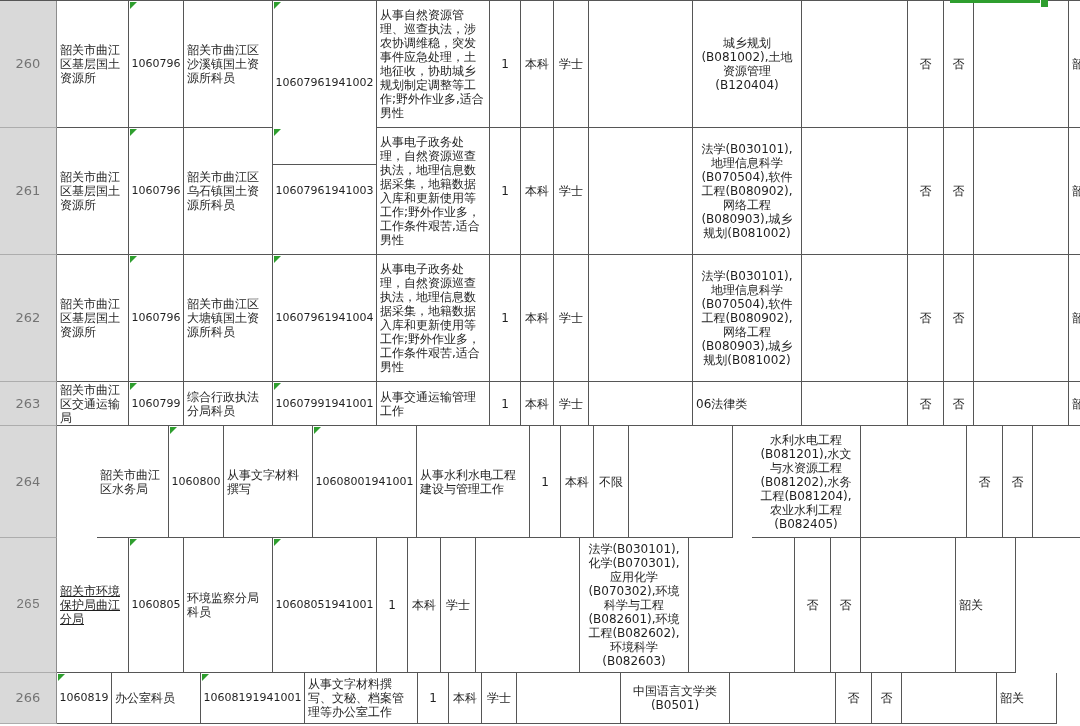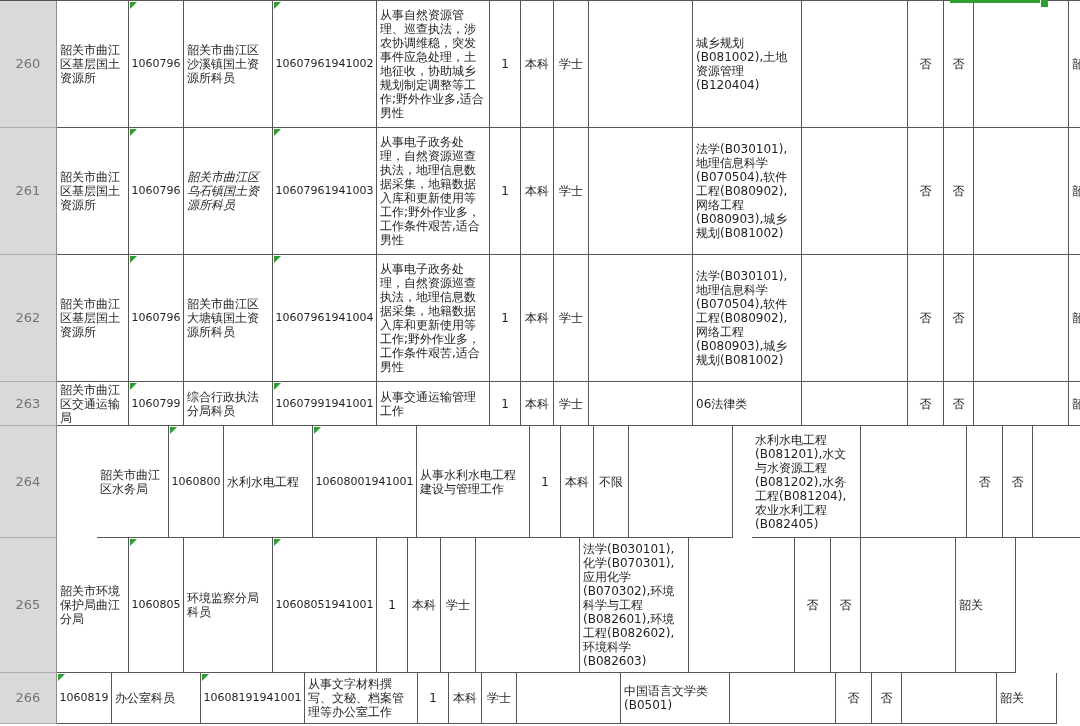--- a/index.html
+++ b/index.html
@@ -25,21 +25,21 @@
   .c-gutter  { width:57px; }
   .c-org     { width:72px; }
   .c-code    { width:55px; }
   .c-pos     { width:89px; }
   .c-poscode { width:104px; }
   .c-duties  { width:113px; }
   .c-count   { width:31px; }
   .c-edu     { width:33px; }
   .c-deg     { width:35px; }
   .c-e9      { width:104px; }
-  .c-majors  { width:109px; }
+  .c-majors  { width:109px;text-align:center; }
   .c-e11     { width:106px; }
   .c-flag1   { width:36px; }
   .c-flag2   { width:30px; }
   .c-e14     { width:95px; }
   .c-city    { width:60px; }
   
   .c-gutter {
     background:#d9d9d9; color:#747474; font-size:13px;
     justify-content:center; text-align:center;
     border-right:1px solid #8d8d8d; border-bottom:1px solid #adadad;
@@ -62,38 +62,38 @@
 </head>
 <body>
 
 <div class="viewport">
   <div class="sheet" id="sheet">
       <div class="row" style="height: 127px;">
     <div class="cell c-gutter" style="height: 127px;">260</div>
     <div class="cell c-org left" style="height: 127px;">韶关市曲江区基层国土资源所</div>
     <div class="cell c-code center num flagged" style="height: 127px;">1060796<span class="indicator"></span></div>
     <div class="cell c-pos left" style="height: 127px;">韶关市曲江区沙溪镇国土资源所科员</div>
-    <div class="cell c-poscode center num flagged" style="height: 127px;">10607961941002<span class="indicator"></span></div>
+    <div class="cell c-poscode center num flagged" style="height: 164px;">10607961941002<span class="indicator"></span></div>
     <div class="cell c-duties left" style="height: 127px;">从事自然资源管理、巡查执法，涉农协调维稳，突发事件应急处理，土地征收，协助城乡规划制定调整等工作;野外作业多,适合男性</div>
     <div class="cell c-count center" style="height: 127px;">1</div>
     <div class="cell c-edu center" style="height: 127px;">本科</div>
     <div class="cell c-deg center" style="height: 127px;">学士</div>
     <div class="cell c-e9" style="height: 127px;"></div>
     <div class="cell c-majors left" style="height: 127px;">城乡规划(B081002),土地资源管理(B120404)</div>
     <div class="cell c-e11" style="height: 127px;"></div>
     <div class="cell c-flag1 center" style="height: 127px;">否</div>
     <div class="cell c-flag2 center" style="height: 127px;">否</div>
     <div class="cell c-e14" style="height: 127px;"></div>
     <div class="cell c-city left" style="height: 127px;">韶关</div>
   </div>
       <div class="row" style="height: 127px;">
     <div class="cell c-gutter" style="height: 127px;">261</div>
     <div class="cell c-org left" style="height: 127px;">韶关市曲江区基层国土资源所</div>
     <div class="cell c-code center num flagged" style="height: 127px;">1060796<span class="indicator"></span></div>
-    <div class="cell c-pos left" style="height: 127px; font-style: italic;">韶关市曲江区乌石镇国土资源所科员</div>
+    <div class="cell c-pos left" style="height: 127px;">韶关市曲江区乌石镇国土资源所科员</div>
     <div class="cell c-poscode center num flagged" style="height: 127px;">10607961941003<span class="indicator"></span></div>
     <div class="cell c-duties left" style="height: 127px;">从事电子政务处理，自然资源巡查执法，地理信息数据采集，地籍数据入库和更新使用等工作;野外作业多，工作条件艰苦,适合男性</div>
     <div class="cell c-count center" style="height: 127px;">1</div>
     <div class="cell c-edu center" style="height: 127px;">本科</div>
     <div class="cell c-deg center" style="height: 127px;">学士</div>
     <div class="cell c-e9" style="height: 127px;"></div>
     <div class="cell c-majors left" style="height: 127px;">法学(B030101),地理信息科学(B070504),软件工程(B080902),网络工程(B080903),城乡规划(B081002)</div>
     <div class="cell c-e11" style="height: 127px;"></div>
     <div class="cell c-flag1 center" style="height: 127px;">否</div>
     <div class="cell c-flag2 center" style="height: 127px;">否</div>
@@ -133,37 +133,37 @@
     <div class="cell c-e11" style="height: 44px;"></div>
     <div class="cell c-flag1 center" style="height: 44px;">否</div>
     <div class="cell c-flag2 center" style="height: 44px;">否</div>
     <div class="cell c-e14" style="height: 44px;"></div>
     <div class="cell c-city left" style="height: 44px;">韶关</div>
   </div>
       <div class="row" style="height: 112px;">
     <div class="cell c-gutter" style="height: 112px;">264</div>
     <div class="cell c-org left" style="height: 112px; margin-left: 40px;">韶关市曲江区水务局</div>
     <div class="cell c-code center num flagged" style="height: 112px;">1060800<span class="indicator"></span></div>
-    <div class="cell c-pos left" style="height: 112px;">水利水电工程</div>
+    <div class="cell c-pos left" style="height: 112px;">从事文字材料撰写</div>
     <div class="cell c-poscode center num flagged" style="height: 112px;">10608001941001<span class="indicator"></span></div>
     <div class="cell c-duties left" style="height: 112px;">从事水利水电工程建设与管理工作</div>
     <div class="cell c-count center" style="height: 112px;">1</div>
     <div class="cell c-edu center" style="height: 112px;">本科</div>
     <div class="cell c-deg center" style="height: 112px;">不限</div>
     <div class="cell c-e9" style="height: 112px;"></div>
     <div class="cell c-majors left" style="height: 112px; margin-left: 19px;">水利水电工程(B081201),水文与水资源工程(B081202),水务工程(B081204),农业水利工程(B082405)</div>
     <div class="cell c-e11" style="height: 112px;"></div>
     <div class="cell c-flag1 center" style="height: 112px;">否</div>
     <div class="cell c-flag2 center" style="height: 112px;">否</div>
     <div class="cell c-e14" style="height: 112px;"></div>
     <div class="cell c-city left" style="height: 112px;">韶关</div>
   </div>
       <div class="row" style="height: 135px;">
-    <div class="cell c-gutter" style="height: 135px;">265</div>
-    <div class="cell c-org left" style="height: 135px;">韶关市环境保护局曲江分局</div>
+    <div class="cell c-gutter" style="height: 135px; font-family: Liberation Mono, monospace;">265</div>
+    <div class="cell c-org left" style="height: 135px; text-decoration: underline;">韶关市环境保护局曲江分局</div>
     <div class="cell c-code center num flagged" style="height: 135px;">1060805<span class="indicator"></span></div>
     <div class="cell c-pos left" style="height: 135px;">环境监察分局科员</div>
     <div class="cell c-poscode center num flagged" style="height: 135px;">10608051941001<span class="indicator"></span></div>
     <div class="cell c-count center" style="height: 135px;">1</div>
     <div class="cell c-edu center" style="height: 135px;">本科</div>
     <div class="cell c-deg center" style="height: 135px;">学士</div>
     <div class="cell c-e9" style="height: 135px;"></div>
     <div class="cell c-majors left" style="height: 135px;">法学(B030101),化学(B070301),应用化学(B070302),环境科学与工程(B082601),环境工程(B082602),环境科学(B082603)</div>
     <div class="cell c-e11" style="height: 135px;"></div>
     <div class="cell c-flag1 center" style="height: 135px;">否</div>

